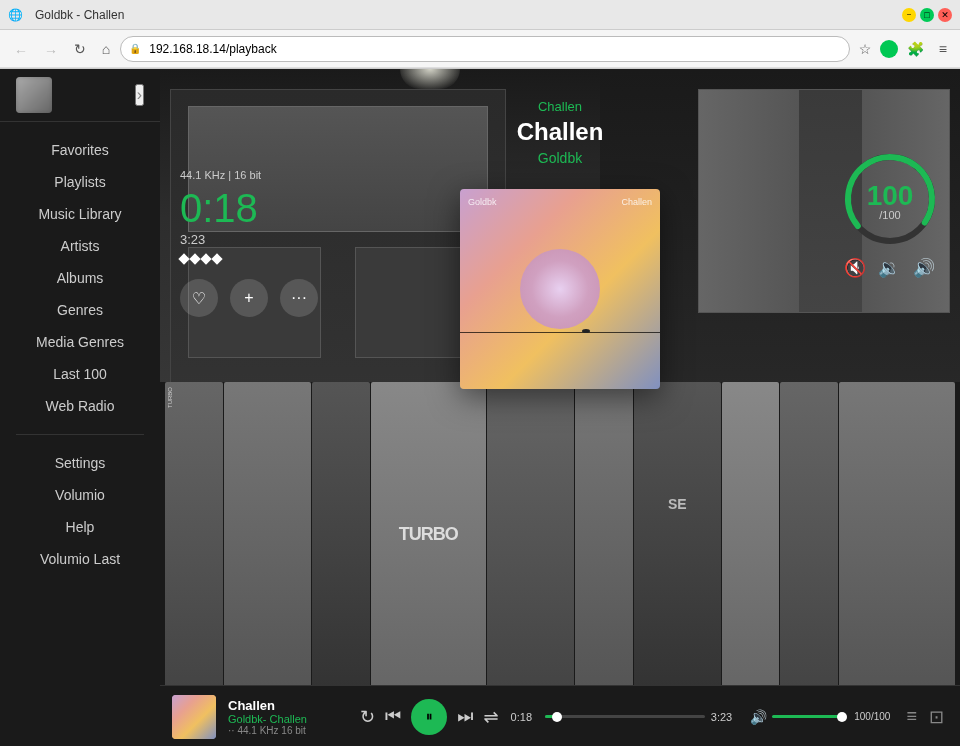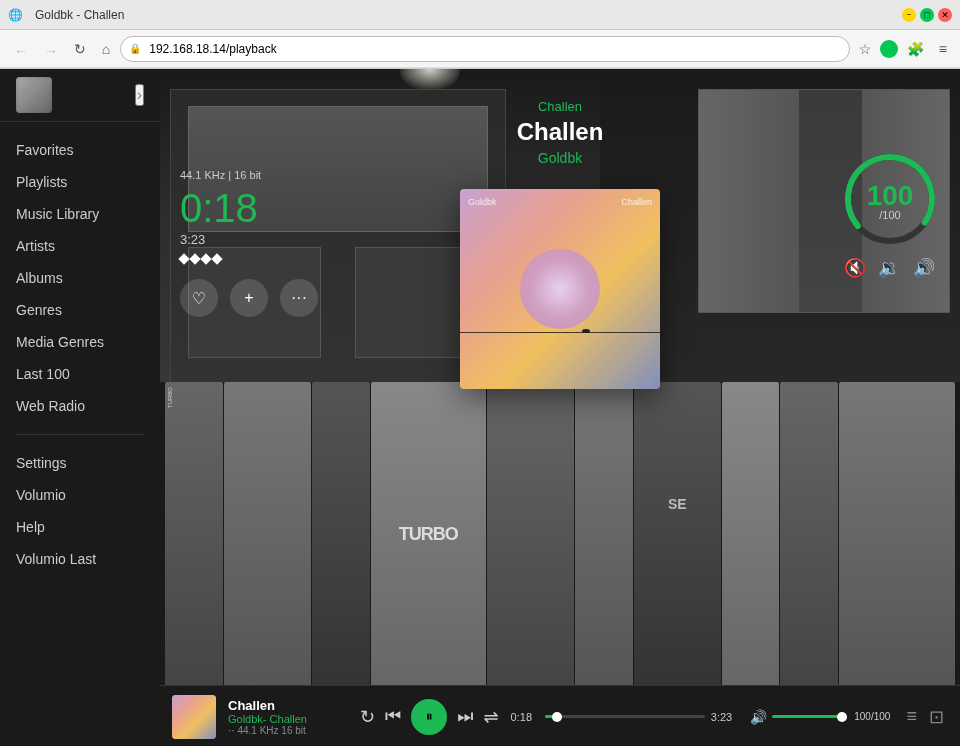--- a/index.html
+++ b/index.html
@@ -154,20 +154,21 @@
     .expand-btn {
       margin-left: auto;
       color: #888;
       font-size: 16px;
       cursor: pointer;
     }
 
     .sidebar-nav {
       flex: 1;
       overflow-y: auto;
+      text-align: center;
     }
     .sidebar-section {
       padding: 4px 0;
     }
     .sidebar-item {
       padding: 8px 16px;
       font-size: 14px;
       color: #ccc;
       cursor: pointer;
       transition: background 0.15s;

